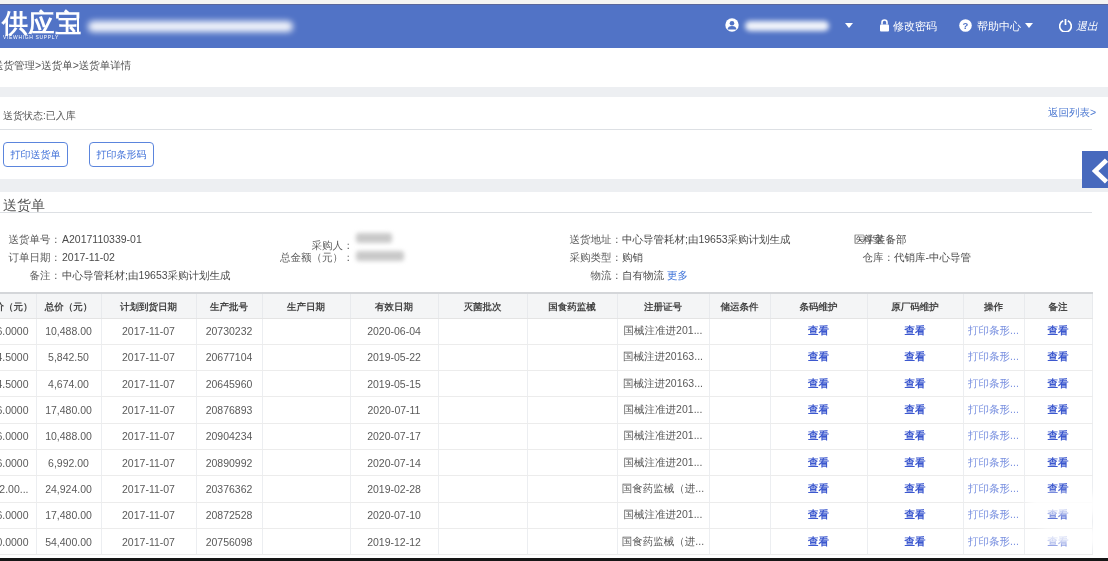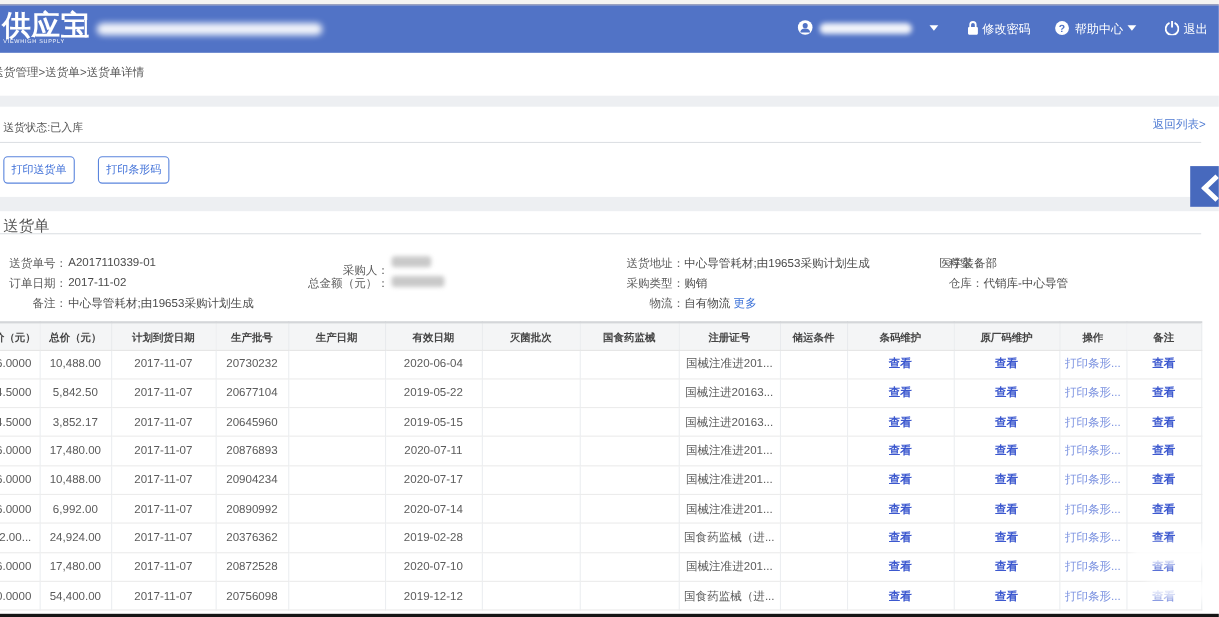--- a/index.html
+++ b/index.html
@@ -76,21 +76,21 @@
 <svg style="left:959px;top:19px" width="13" height="13" viewBox="0 0 13 13">
 <circle cx="6.5" cy="6.5" r="6.3" fill="#fff"></circle>
 <text x="6.5" y="9.8" font-size="9.5" font-weight="bold" fill="#5173c6" text-anchor="middle" font-family="Liberation Sans">?</text>
 </svg>
 <div class="abs baritem" style="left:977px;">帮助中心</div>
 <div class="abs tri" style="left:1025px;"></div>
 <svg style="left:1059px;top:19px" width="13" height="13" viewBox="0 0 13 13">
 <path d="M4.2 1.8 A5.8 5.8 0 1 0 8.8 1.8" fill="none" stroke="#fff" stroke-width="1.7"></path>
 <line x1="6.5" y1="0" x2="6.5" y2="6" stroke="#fff" stroke-width="1.7"></line>
 </svg>
-<div class="abs baritem" style="left:1076px;">退出</div>
+<div class="abs baritem" style="left:1076px;font-style:italic;">退出</div>
 <div class="abs" id="crumb">送货管理&gt;送货单&gt;送货单详情</div>
 <div class="abs band" id="band1"></div>
 <div class="abs" id="status">送货状态:已入库</div>
 <div class="abs hline" id="hl1"></div>
 <div class="abs btn" id="btn1">打印送货单</div>
 <div class="abs btn" id="btn2">打印条形码</div>
 <div class="abs" id="backlink">返回列表&gt;</div>
 <div class="abs band" id="band2"></div>
 <div class="abs" id="shd">送货单</div>
 <div class="abs hline" id="hl2"></div>
@@ -181,21 +181,21 @@
         <td></td>
         <td>国械注进20163...</td>
         <td></td>
         <td><a class="vk">查看</a></td>
         <td><a class="vk">查看</a></td>
         <td><a class="pr">打印条形...</a></td>
         <td><a class="vk">查看</a></td>
 </tr>
 <tr>
 <td class="r">4.5000</td>
-        <td>3,852.17</td>
+        <td>4,674.00</td>
         <td>2017-11-07</td>
         <td>20645960</td>
         <td></td>
         <td>2019-05-15</td>
         <td></td>
         <td></td>
         <td>国械注进20163...</td>
         <td></td>
         <td><a class="vk">查看</a></td>
         <td><a class="vk">查看</a></td>

